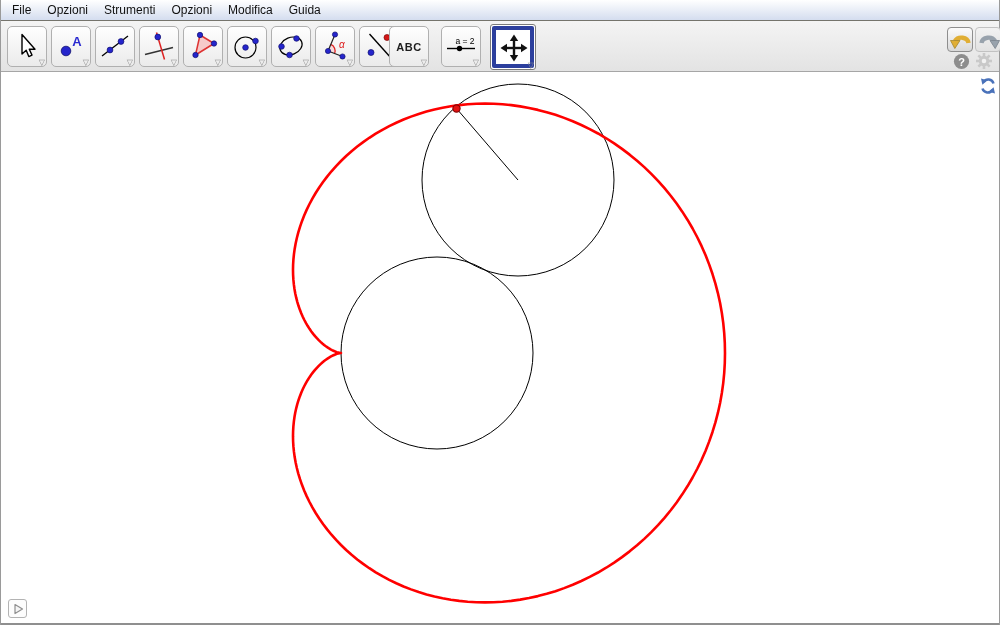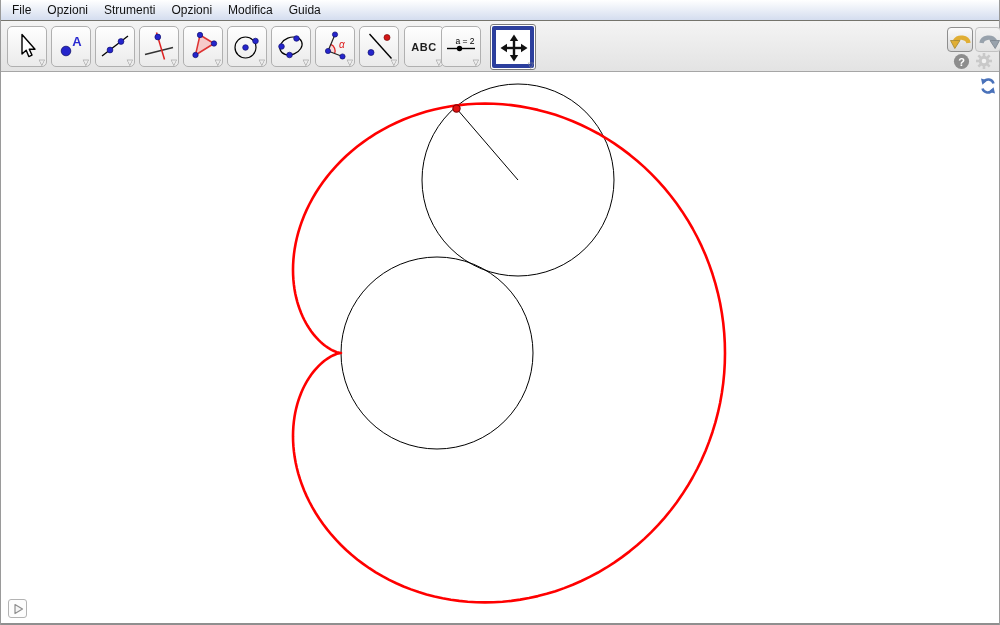--- a/index.html
+++ b/index.html
@@ -133,21 +133,21 @@
 
     <div class="tile" style="left:358px">
       <svg class="toolicon" width="32" height="32" viewBox="0 0 32 32">
         <line x1="6.5" y1="4" x2="28.5" y2="28.5" stroke="#000" stroke-width="1.4"></line>
         <circle cx="8" cy="22.5" r="3" fill="#2525cc" stroke="#10106e" stroke-width="0.7"></circle>
         <circle cx="24" cy="7.5" r="3" fill="#d41717" stroke="#7a0c0c" stroke-width="0.7"></circle>
       </svg>
       <span class="dd">▽</span>
     </div>
 
-    <div class="tile" style="left:403px">
+    <div class="tile" style="left:388px">
       <svg class="toolicon" width="32" height="32" viewBox="0 0 32 32">
         <text x="16" y="20.5" text-anchor="middle" font-size="11" font-weight="600" letter-spacing="0.5" fill="#1d1d1d">ABC</text>
       </svg>
       <span class="dd">▽</span>
     </div>
 
     <div class="tile" style="left:440px">
       <svg class="toolicon" width="32" height="32" viewBox="0 0 32 32">
         <text x="20" y="13.5" text-anchor="middle" font-size="8.5" fill="#000">a = 2</text>
         <line x1="2" y1="18.5" x2="30" y2="18.5" stroke="#000" stroke-width="1.4"></line>

